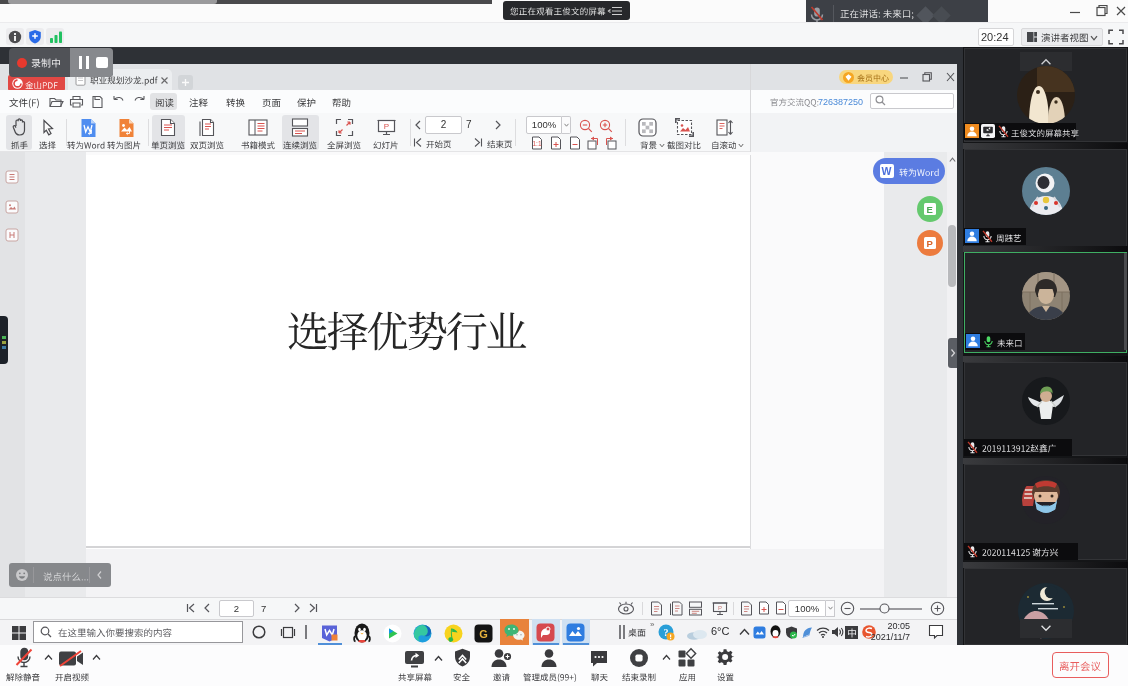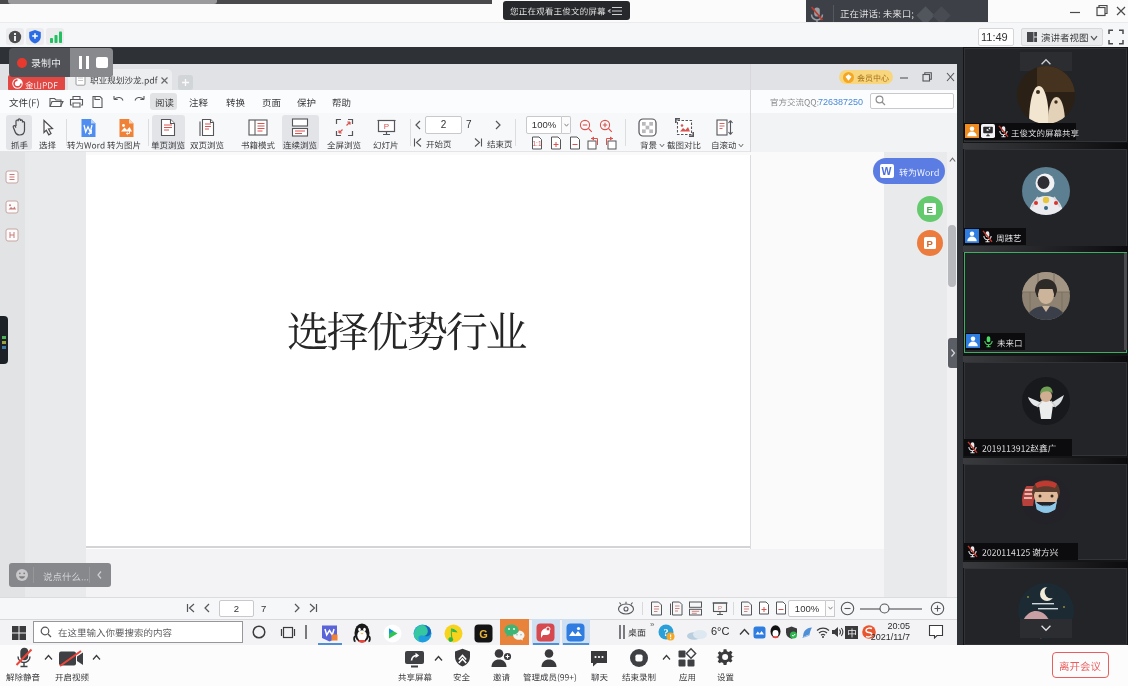--- a/index.html
+++ b/index.html
@@ -57,21 +57,21 @@
 <path d="M7 4.2v5.6M4.2 7h5.6" stroke="#fff" stroke-width="1.5"></path>
   </svg>
 <svg class="a" style="left:49px;top:30px" width="14" height="14" viewBox="0 0 14 14">
 <g fill="#21c161">
       <rect x="1" y="8" width="3" height="5" rx="0.8"></rect>
       <rect x="5.5" y="5" width="3" height="8" rx="0.8"></rect>
       <rect x="10" y="1.5" width="3" height="11.5" rx="0.8"></rect>
     </g>
   </svg>
 <div class="a" style="left:978px;top:28px;width:36px;height:18px;background:#fff;border:1px solid #d6d6d8;border-radius:2px;box-sizing:border-box"></div>
-<div class="a" style="left:981px;top:31px;width:30px;height:12px;font-size:11px;color:#333;line-height:12px">11:49</div>
+<div class="a" style="left:981px;top:31px;width:30px;height:12px;font-size:11px;color:#333;line-height:12px">20:24</div>
 <div class="a" style="left:1021px;top:28px;width:82px;height:18px;background:#ebecee;border:1px solid #d9d9db;border-radius:2px;box-sizing:border-box"></div>
 <svg class="a" style="left:1026px;top:31px" width="12" height="12" viewBox="0 0 12 12">
 <rect x="1" y="1" width="6.5" height="10" fill="#45474b"></rect>
     <rect x="8.2" y="1" width="2.8" height="4.5" fill="#45474b"></rect>
     <rect x="8.2" y="6.5" width="2.8" height="4.5" fill="#45474b"></rect>
   </svg>
 <svg class="a" style="left:1041px;top:32.64px" width="49" height="12" viewBox="0 0 49 12">
     <path fill="#3c3c3e" d="M6.4 7.8C7.1 8.1 8 8.7 8.4 9.1L9 8.6C8.5 8.3 7.6 7.7 6.9 7.4ZM4.6 7.5C4.1 7.9 3.2 8.3 2.5 8.5C2.6 8.7 2.9 8.9 3 9.1C3.8 8.7 4.7 8.2 5.3 7.7ZM0.9 1C1.4 1.3 2.1 1.7 2.4 1.9L2.8 1.3C2.5 1.1 1.8 0.7 1.3 0.5ZM0.3 3.6C0.8 3.8 1.5 4.2 1.8 4.4L2.2 3.8C1.9 3.6 1.2 3.3 0.7 3.1ZM0.6 8.5 1.3 8.9C1.7 8 2.2 6.8 2.6 5.9L2.1 5.4C1.6 6.5 1 7.7 0.6 8.5ZM5.1 0.5C5.2 0.7 5.4 1 5.5 1.3H2.9V2.8H3.6V1.9H8.1V2.8H8.8V1.3H6.3C6.2 1 6 0.6 5.8 0.3ZM3.9 5.9H5.5V6.7H3.9ZM6.2 5.9H7.8V6.7H6.2ZM3.9 4.6H5.5V5.4H3.9ZM6.2 4.6H7.8V5.4H6.2ZM3.6 2.7V3.3H5.5V4H3.3V7.3H8.5V4H6.2V3.3H8.1V2.7ZM10.5 0.9C11 1.4 11.6 2.1 11.9 2.5L12.4 2C12.1 1.6 11.5 1 11 0.5ZM9.9 3.4V4.1H11.2V7.4C11.2 7.8 10.9 8.1 10.7 8.2C10.9 8.4 11.1 8.7 11.1 8.9C11.3 8.7 11.5 8.5 13.1 7.3C13 7.1 12.9 6.9 12.8 6.7L11.9 7.3V3.4ZM16.6 2.9V5.2H14.9L14.9 4.7V2.9ZM14.2 0.4V2.2H12.9V2.9H14.2V4.7L14.2 5.2H12.7V5.9H14.1C14 6.9 13.7 7.9 12.8 8.7C13 8.8 13.2 9 13.3 9.1C14.4 8.3 14.7 7.1 14.8 5.9H16.6V9.1H17.3V5.9H18.6V5.2H17.3V2.9H18.4V2.2H17.3V0.4H16.6V2.2H14.9V0.4ZM27 0.7C26.6 1.1 26.3 1.6 25.9 2V1.6H23.5V0.4H22.8V1.6H20.3V2.2H22.8V3.4H19.5V4.1H23.2C22 4.9 20.7 5.5 19.3 6C19.4 6.1 19.7 6.4 19.8 6.6C20.3 6.3 20.9 6.1 21.5 5.8V9.1H22.2V8.8H26.1V9.1H26.8V5.1H22.9C23.4 4.8 23.9 4.4 24.4 4.1H28V3.4H25.2C26.1 2.7 26.9 1.9 27.6 1ZM23.5 3.4V2.2H25.6C25.2 2.6 24.7 3 24.2 3.4ZM22.2 7.2H26.1V8.2H22.2ZM22.2 6.6V5.7H26.1V6.6ZM32.8 0.8V5.9H33.5V1.5H36.4V5.9H37.1V0.8ZM30 0.7C30.3 1.1 30.7 1.6 30.8 2L31.4 1.6C31.3 1.3 30.9 0.8 30.5 0.4ZM34.6 2.2V4C34.6 5.5 34.3 7.4 31.9 8.6C32 8.7 32.2 9 32.3 9.1C33.7 8.4 34.5 7.4 34.9 6.3V8.2C34.9 8.8 35.1 9 35.8 9H36.6C37.5 9 37.6 8.6 37.7 7.1C37.5 7 37.2 7 37.1 6.8C37 8.2 37 8.4 36.7 8.4H35.9C35.6 8.4 35.5 8.4 35.5 8.1V5.7H35.1C35.2 5.2 35.2 4.6 35.2 4.1V2.2ZM29.1 2V2.7H31.4C30.8 3.9 29.8 5.1 28.9 5.7C29 5.9 29.1 6.2 29.2 6.4C29.6 6.1 29.9 5.8 30.3 5.4V9.1H31V5C31.3 5.4 31.7 6 31.9 6.3L32.4 5.7C32.2 5.5 31.5 4.7 31.2 4.4C31.6 3.7 32 3 32.3 2.2L31.9 2L31.8 2ZM41.6 5.7C42.3 5.9 43.3 6.2 43.8 6.5L44.1 6C43.6 5.7 42.6 5.4 41.9 5.3ZM40.6 6.9C41.9 7.1 43.6 7.5 44.5 7.8L44.8 7.2C43.9 6.9 42.2 6.6 40.9 6.4ZM38.8 0.8V9.1H39.5V8.7H46V9.1H46.7V0.8ZM39.5 8.1V1.4H46V8.1ZM41.9 1.6C41.5 2.4 40.6 3.2 39.8 3.6C40 3.7 40.2 4 40.3 4.1C40.6 3.9 40.9 3.6 41.2 3.4C41.5 3.7 41.8 4 42.2 4.2C41.4 4.6 40.5 4.9 39.7 5.1C39.8 5.2 39.9 5.5 40 5.7C40.9 5.4 41.9 5.1 42.8 4.6C43.6 5 44.5 5.3 45.4 5.5C45.5 5.4 45.7 5.1 45.8 5C45 4.9 44.1 4.6 43.4 4.3C44.1 3.8 44.7 3.2 45.1 2.6L44.7 2.4L44.6 2.4H42.1C42.3 2.2 42.4 2 42.5 1.8ZM41.6 3 41.7 2.9H44.1C43.8 3.3 43.3 3.6 42.8 3.9C42.3 3.7 41.9 3.4 41.6 3Z"></path>
   </svg>
 <svg class="a" style="left:1090px;top:35px" width="8" height="6" viewBox="0 0 8 6">

